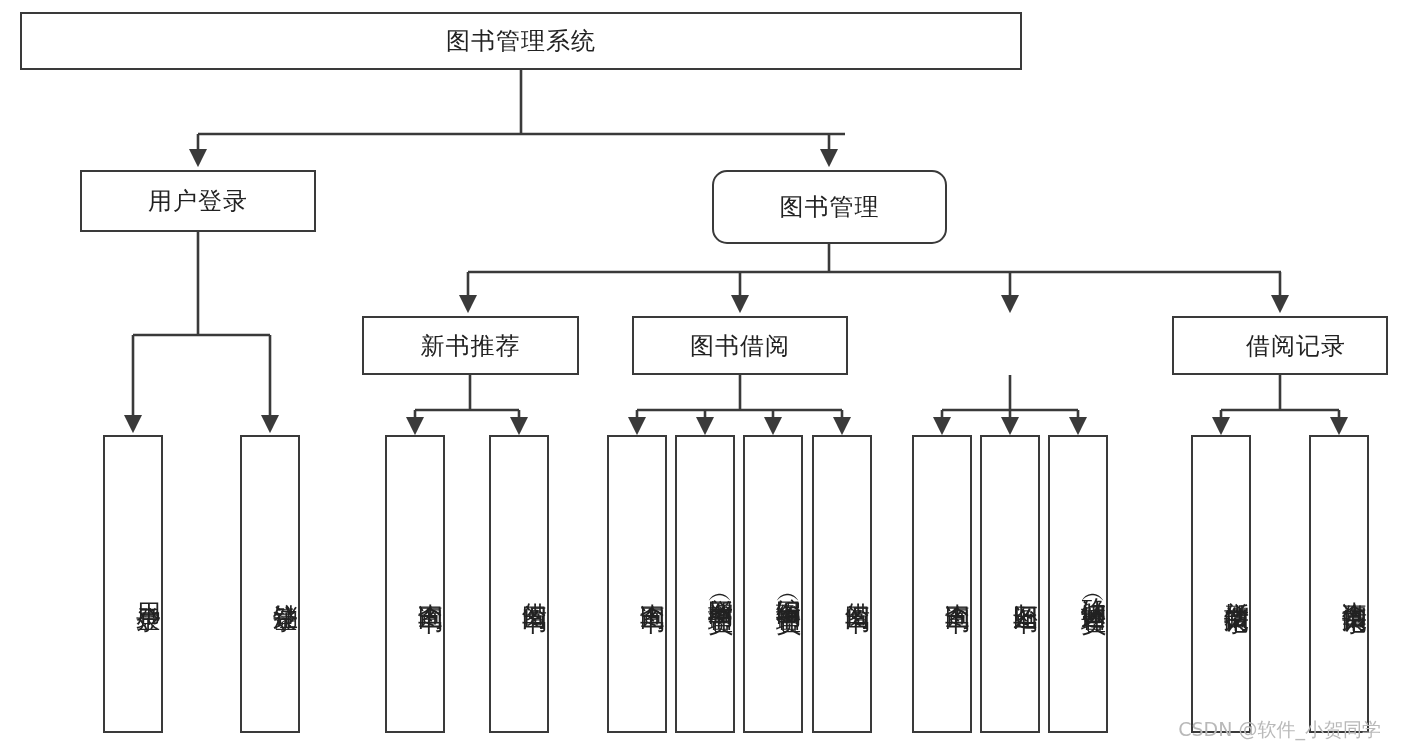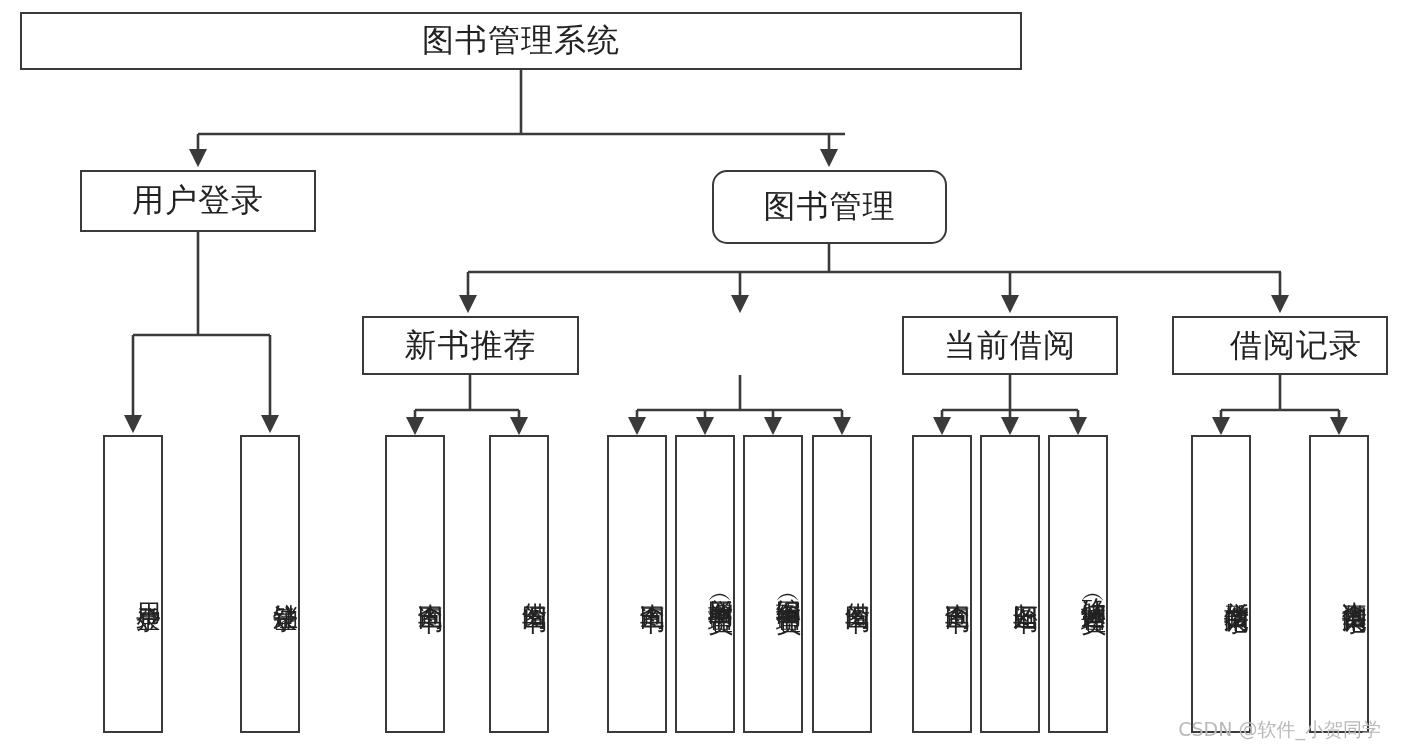--- a/index.html
+++ b/index.html
@@ -30,21 +30,21 @@
     box-sizing: border-box;
     border: 2.5px solid #3a3a3a;
     background: #ffffff;
     display: flex;
     align-items: center;
     justify-content: center;
     color: #222222;
     z-index: 2;
   }
   .node.horiz {
-    font-size: 32px;
+    font-size: 24px;
     letter-spacing: 1px;
   }
   .node.vert {
     writing-mode: vertical-rl;
     text-orientation: upright;
     font-size: 25px;
     letter-spacing: 2px;
     align-items: flex-start;
     justify-content: center;
     padding-top: 6px;
@@ -129,24 +129,24 @@
   </div>
 
   <div class="node horiz" style="left:712px; top:170px; width:235px; height:74px;border-radius:15px;">
     <span>图书管理</span>
   </div>
 
   <div class="node horiz" style="left:362px; top:316px; width:217px; height:59px;">
     <span>新书推荐</span>
   </div>
 
-
-  <div class="node horiz" style="left:902px; top:316px; width:216px; height:59px;">
-    <span>当前借阅</span>
-  </div>
+  <div class="node horiz" style="left:632px; top:316px; width:216px; height:59px;">
+    <span>图书借阅</span>
+  </div>
+
 
   <div class="node horiz" style="left:1172px; top:316px; width:216px; height:59px;padding-left:32px;">
     <span>借阅记录</span>
   </div>
 
   <div class="node vert" style="left:103px; top:435px; width:60px; height:298px;">
     <span class="vtext">用户登录</span>
   </div>
 
   <div class="node vert" style="left:240px; top:435px; width:60px; height:298px;">

